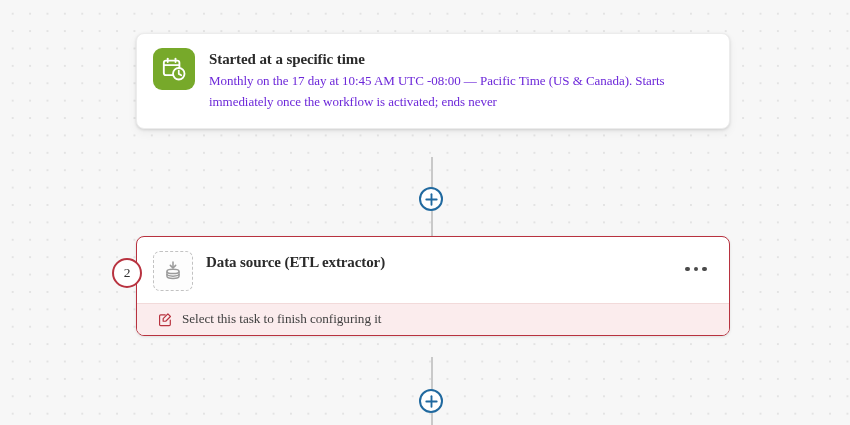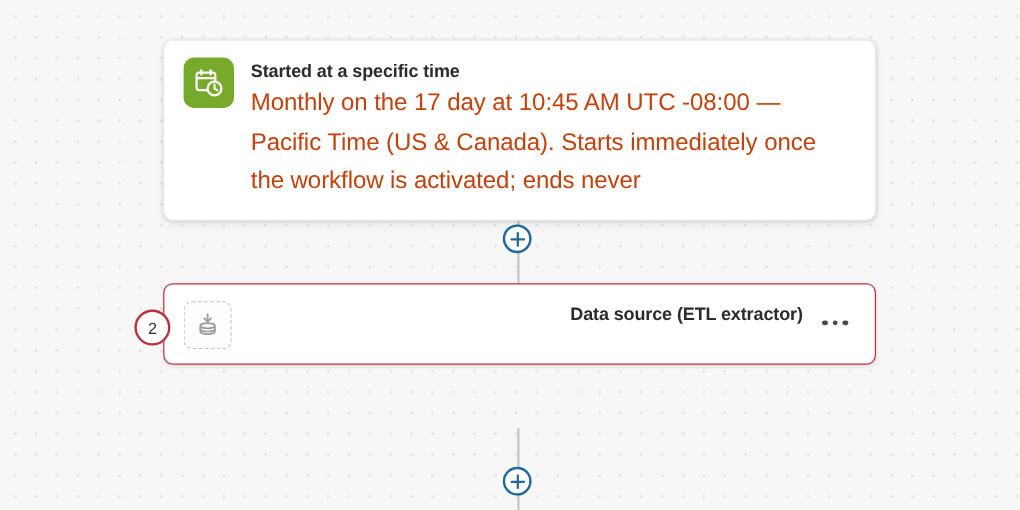--- a/index.html
+++ b/index.html
@@ -16,20 +16,21 @@
     background-size: 17.4px 17.4px;
     background-position: 4px 5px;
     position: relative;
     -webkit-font-smoothing: antialiased;
   }
 
   
   #canvas {
     position: absolute;
     inset: 0;
+    font-family: Liberation Serif, serif;
   }
 
   
   .connector {
     position: absolute;
     left: 431px;
     width: 2px;
     background: #c9c9c9;
   }
   .connector.seg-1 { top: 157px; height: 84px; }
@@ -72,21 +73,20 @@
     box-shadow: 0 1px 3px rgba(0,0,0,0.13), 0 4px 10px rgba(0,0,0,0.05);
     padding: 14px 16px 16px 16px;
   }
 
   .card-task {
     top: 236px;
     border: 1.5px solid #b8323f;
     box-shadow: 0 1px 3px rgba(0,0,0,0.10);
     overflow: hidden;
     padding: 0;
-    text-align: right;
   }
 
   .card-inner {
     display: flex;
     align-items: flex-start;
     padding: 14px 16px 12px 16px;
   }
 
   
   .icon-tile {
@@ -117,22 +117,22 @@
   
   .card-text { flex: 1 1 auto; min-width: 0; padding-top: 1px; }
   .card-title {
     font-size: 15px;
     font-weight: bold;
     color: #2b2b2b;
     line-height: 1.42;
     letter-spacing: -0.1px;
   }
   .card-desc {
-    font-size: 20px;
-    color: #c2410c;
+    font-size: 13px;
+    color: #6d28d9;
     line-height: 1.62;
     letter-spacing: -0.05px;
   }
   .card-trigger .card-text { padding-right: 18px; }
   .card-task .card-text { padding-right: 10px; }
 
   
   .kebab {
     flex: 0 0 auto;
     width: 34px;
@@ -234,20 +234,27 @@
       </div>
       <div class="card-text">
         <div class="card-title">Data source (ETL extractor)</div>
       </div>
       <div class="kebab">
         <span></span>
         <span></span>
         <span></span>
       </div>
     </div>
+    <div class="warn-bar">
+      <svg width="15" height="15" viewBox="0 0 20 20" aria-hidden="true">
+        <path d="M16.4 10.7 v6.0 a1.5 1.5 0 0 1 -1.5 1.5 H3.6 a1.5 1.5 0 0 1 -1.5 -1.5 V5.4 a1.5 1.5 0 0 1 1.5 -1.5 H9.6" fill="none" stroke="#b8323f" stroke-width="1.6" stroke-linecap="round"></path>
+        <path d="M13.2 2.6 l3.4 3.4 l-6.3 6.3 h-3.4 v-3.4 z" fill="none" stroke="#b8323f" stroke-width="1.6" stroke-linejoin="round"></path>
+      </svg>
+      <span class="warn-text">Select this task to finish configuring it</span>
+    </div>
   </div>
 
   <div class="step-badge">2</div>
 
   <div class="plus-btn bottom">
     <svg width="13" height="13" viewBox="0 0 14 14" aria-hidden="true">
       <line x1="7" y1="1.4" x2="7" y2="12.6" stroke="#20699f" stroke-width="2" stroke-linecap="round"></line>
       <line x1="1.4" y1="7" x2="12.6" y2="7" stroke="#20699f" stroke-width="2" stroke-linecap="round"></line>
     </svg>
   </div>

